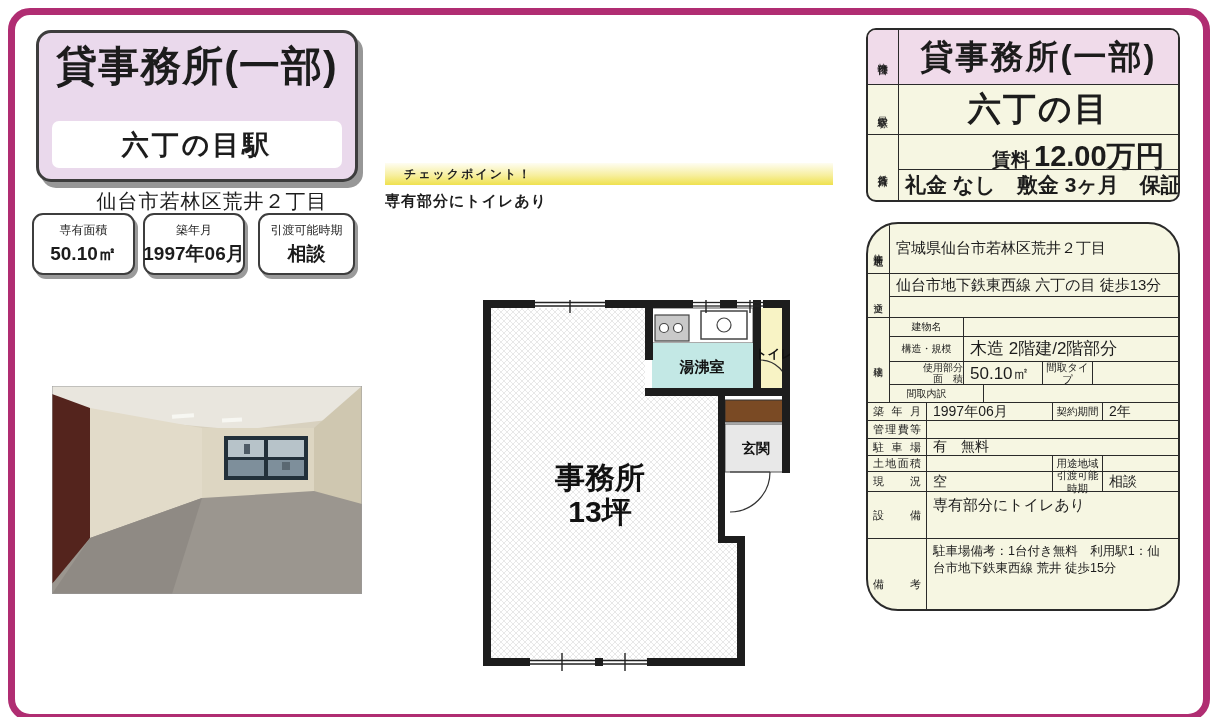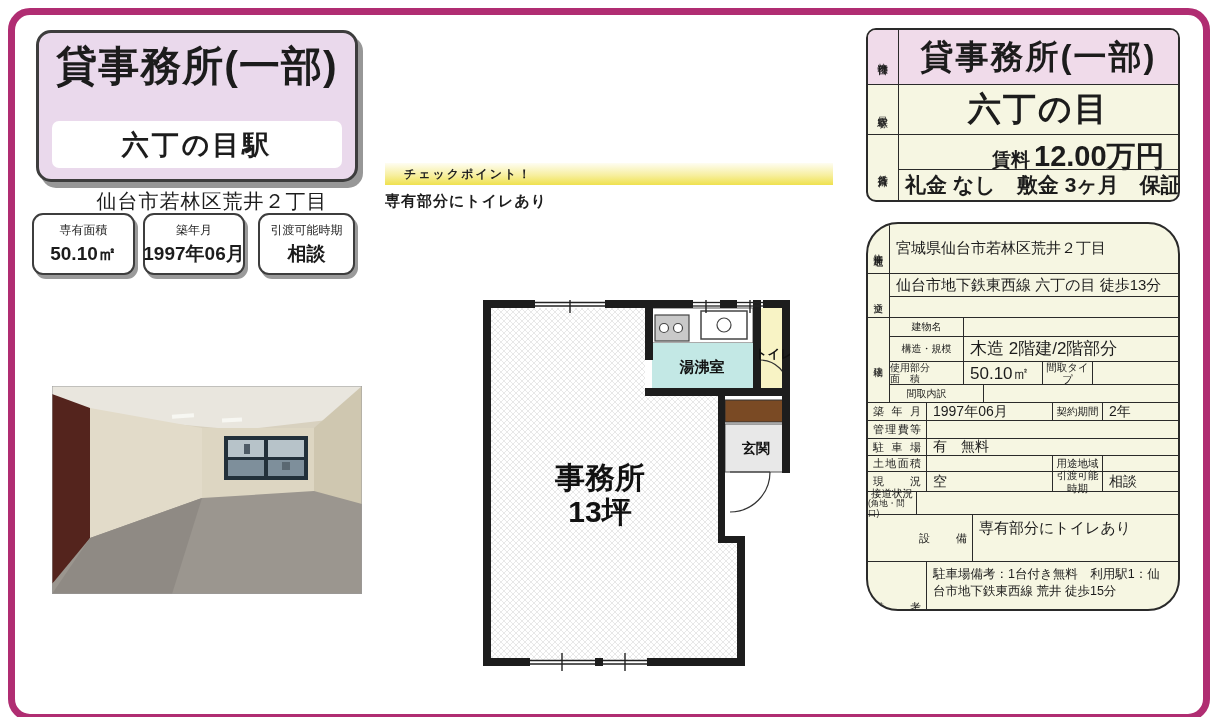--- a/index.html
+++ b/index.html
@@ -231,21 +231,21 @@
     <div class="col bl">
       <div class="row" style="height:18px;">
         <div class="cell sublbl" style="justify-content:center;align-items:center;">建物名</div>
         <div class="cell bl val"></div>
       </div>
       <div class="row" style="height:26px;">
         <div class="cell sublbl" style="align-items:center;">構造・規模</div>
         <div class="cell bl val" style="font-size:17px;">木造 2階建/2階部分</div>
       </div>
       <div class="row" style="height:23px;">
-        <div class="cell sublbl" style="align-items:flex-start;">
+        <div class="cell sublbl" style="align-items:flex-end;">
           <div>使用部分</div>
           <div>面　積</div>
         </div>
         <div class="cell bl val" style="flex:0 0 79px;font-size:17px;">50.10㎡</div>
         <div class="cell bl rlbl">間取タイプ</div>
         <div class="cell bl val"></div>
       </div>
       <div class="row" style="height:18px;gap:20px;">
         <div class="cell sublbl" style="justify-content:center;align-items:center;">間取内訳</div>
         <div class="cell bl val"></div>
@@ -274,28 +274,21 @@
   </div>
   <div class="row" style="height:20px;">
     <div class="hlbl">現　況</div>
     <div class="cell bl val" style="flex:0 0 126px;">空</div>
     <div class="cell bl rlbl">
       <div>引渡可能</div>
       <div>時期</div>
     </div>
     <div class="cell bl val">相談</div>
   </div>
-  <div class="row" style="height:23px;">
-    <div class="cell" style="flex:0 0 48px;flex-direction:column;justify-content:center;line-height:1.1;">
-      <div style="font-size:10.5px;">接道状況</div>
-      <div style="font-size:8.5px;">(角地・間口)</div>
-    </div>
-    <div class="cell bl val"></div>
-  </div>
-  <div class="row" style="height:47px;padding-left:46px;">
+  <div class="row" style="height:47px;">
     <div class="hlbl" style="align-self:center;">設　備</div>
     <div class="cell bl val topv" style="font-size:15px;">専有部分にトイレあり</div>
   </div>
   <div class="row" style="height:92px;">
     <div class="hlbl" style="align-self:center;">備　考</div>
     <div class="cell bl val topv" style="font-size:12.5px;line-height:1.35;">駐車場備考：1台付き無料　利用駅1：仙台市地下鉄東西線 荒井 徒歩15分</div>
   </div>
 </div>
 
 </body></html>

